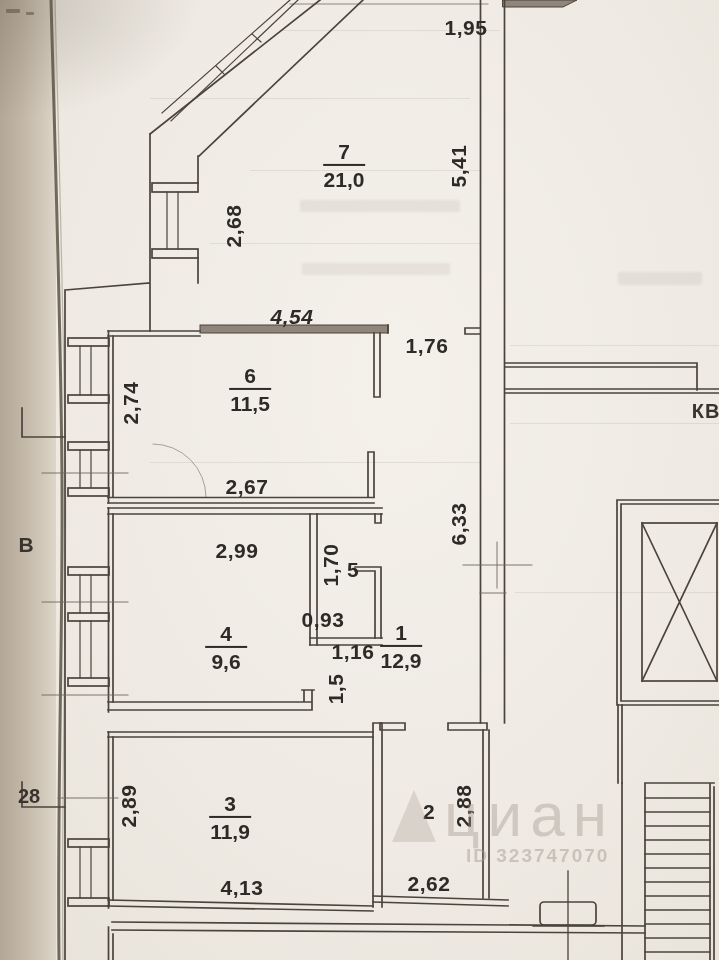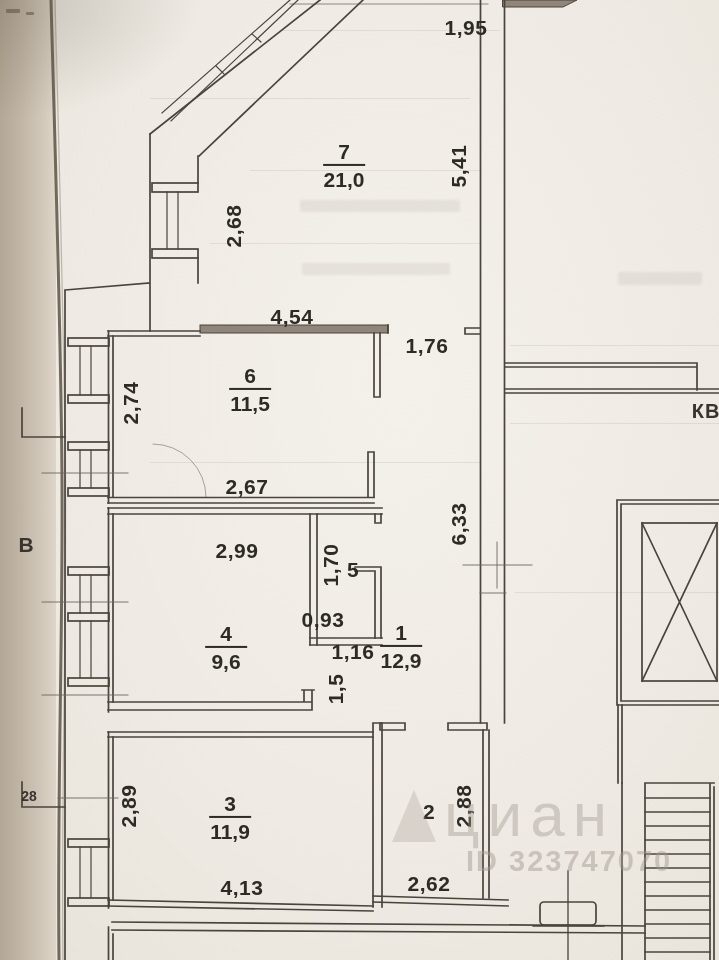--- a/index.html
+++ b/index.html
@@ -20,21 +20,21 @@
   .room{position:absolute;transform:translate(-50%,-50%);text-align:center;color:#2e2a25;}
   .room .num{display:inline-block;font-size:21px;font-weight:600;border-bottom:2px solid #2e2a25;
              padding:0 15px 1px;line-height:1.05;}
   .room .area{font-size:21px;font-weight:600;padding-top:2px;line-height:1.1;}
   .axis-lbl{position:absolute;color:#3a342e;font-weight:600;transform:translate(-50%,-50%);}
   .wm{position:absolute;left:392px;top:786px;display:flex;align-items:flex-start;
       color:rgba(163,153,142,.42);pointer-events:none;}
   .wm .tri{width:0;height:0;border-left:22px solid transparent;border-right:22px solid transparent;
       border-bottom:52px solid rgba(163,153,142,.30);margin-right:8px;margin-top:4px;}
   .wm .brand{font-size:62px;line-height:.95;font-weight:400;letter-spacing:8px;}
-  .wm-id{position:absolute;left:466px;top:845px;font-size:29px;font-weight:700;
+  .wm-id{position:absolute;left:466px;top:845px;font-size:19px;font-weight:700;
       letter-spacing:2px;color:rgba(163,153,142,.48);pointer-events:none;}
   .speck{position:absolute;background:#5a5044;opacity:.55;border-radius:1px;}
 </style>
 </head>
 <body>
 
 <div id="stage">
 
   <div class="margin-strip"></div>
   <div class="corner-shade"></div>
@@ -148,21 +148,21 @@
         <path d="M618,705 V783 M622,705 V783"></path>
         <path d="M622,783 V960 M645,783 V960 M645,783 H714 M710,783 V960 M714,787 V960"></path>
         <path d="M645,798 H710 M645,812 H710 M645,826 H710 M645,840 H710 M645,854 H710 M645,868 H710 M645,882 H710 M645,896 H710 M645,910 H710 M645,924 H710 M645,938 H710 M645,952 H710" stroke-width="1.3"></path>
       </g>
     </g>
   </svg>
 
   <div class="lbl" style="left:433px;top:28px;margin-left:33px;">1,95</div>
   <div class="lbl v" style="left:459px;top:166px;">5,41</div>
   <div class="lbl v" style="left:234px;top:226px;">2,68</div>
-  <div class="lbl" style="left:292px;top:317px;">4,54</div>
+  <div class="lbl" style="left:292px;top:317px;font-style:italic;">4,54</div>
   <div class="lbl" style="left:427px;top:346px;">1,76</div>
   <div class="lbl v" style="left:131px;top:403px;">2,74</div>
   <div class="lbl" style="left:247px;top:487px;">2,67</div>
   <div class="lbl v" style="left:459px;top:524px;">6,33</div>
   <div class="lbl" style="left:237px;top:551px;">2,99</div>
   <div class="lbl v" style="left:331px;top:565px;">1,70</div>
   <div class="lbl" style="left:323px;top:620px;">0,93</div>
   <div class="lbl" style="left:353px;top:652px;">1,16</div>
   <div class="lbl v" style="left:336px;top:689px;">1,5</div>
   <div class="lbl v" style="left:129px;top:806px;">2,89</div>
@@ -187,21 +187,21 @@
     <div class="num">1</div>
     <div class="area">12,9</div>
   </div>
   <div class="room" style="left:230px;top:818px;">
     <div class="num">3</div>
     <div class="area">11,9</div>
   </div>
   <div class="lbl" style="left:429px;top:812px;">2</div>
 
   <div class="axis-lbl" style="left:26px;top:545px;font-size:21px;">В</div>
-  <div class="axis-lbl" style="left:29px;top:796px;font-size:14px;">28</div>
+  <div class="axis-lbl" style="left:29px;top:796px;font-size:20px;">28</div>
   <div class="axis-lbl" style="left:706px;top:411px;font-size:20px;letter-spacing:1px;">КВ</div>
 
   <div class="wm">
     <div class="tri"></div>
     <div class="brand">циан</div>
   </div>
   <div class="wm-id">ID 323747070</div>
 
 </div>
 

